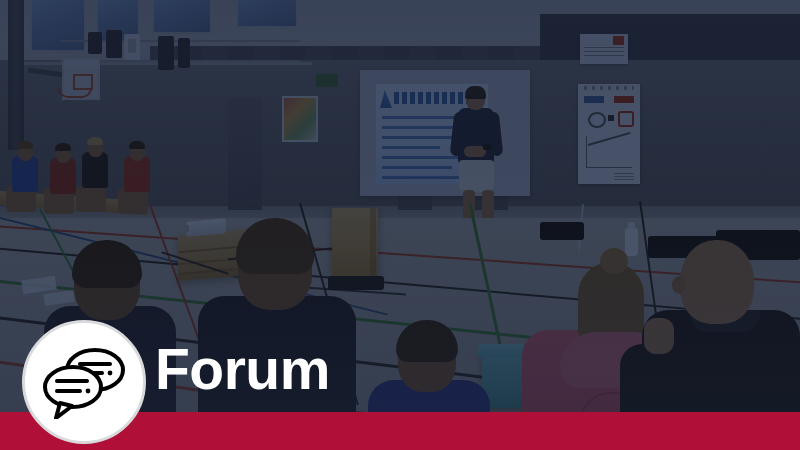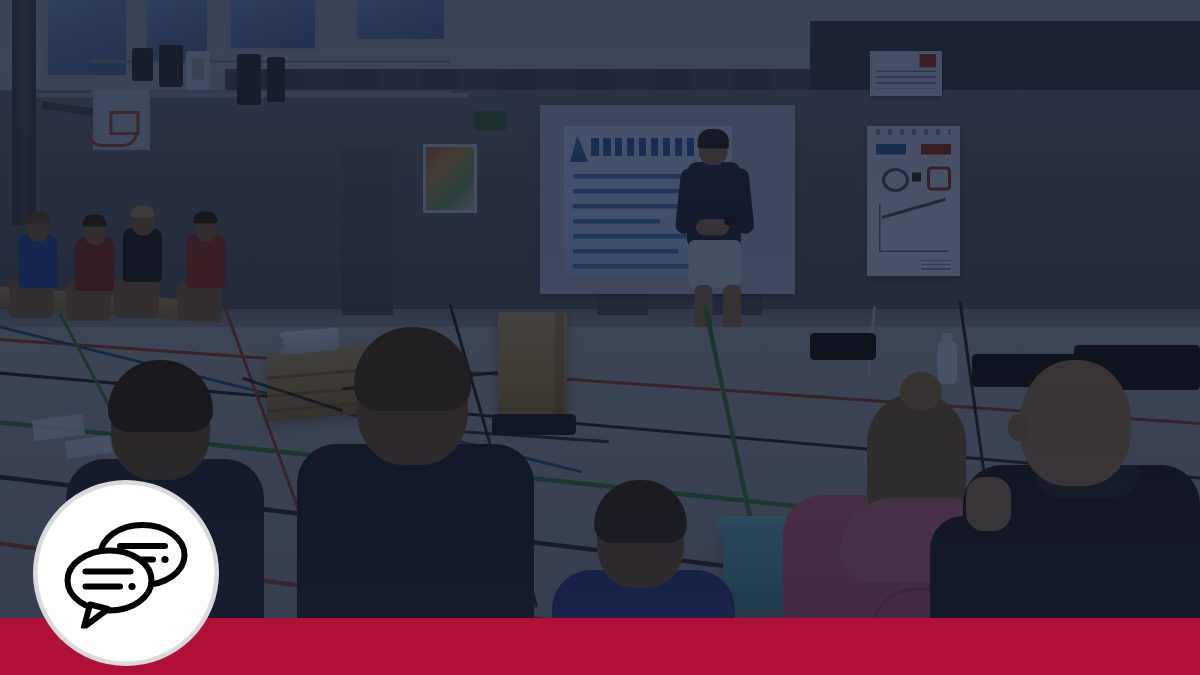--- a/index.html
+++ b/index.html
@@ -732,14 +732,15 @@
       <circle cx="70" cy="28" r="2.4" fill="#000000"></circle>
 
       <ellipse cx="33" cy="42" rx="28" ry="20" fill="#ffffff" stroke="#000000" stroke-width="4"></ellipse>
       <path d="M20 58 L16 73 L32 61 Z" fill="#ffffff" stroke="#000000" stroke-width="4" stroke-linejoin="round"></path>
       <line x1="17" y1="36" x2="47" y2="36" stroke="#000000" stroke-width="4" stroke-linecap="round"></line>
       <line x1="17" y1="46" x2="40" y2="46" stroke="#000000" stroke-width="4" stroke-linecap="round"></line>
       <circle cx="48" cy="46" r="2.4" fill="#000000"></circle>
     </svg>
   </div>
 
+  <div class="title">Forum</div>
 
 </div>
 
 </body></html>

